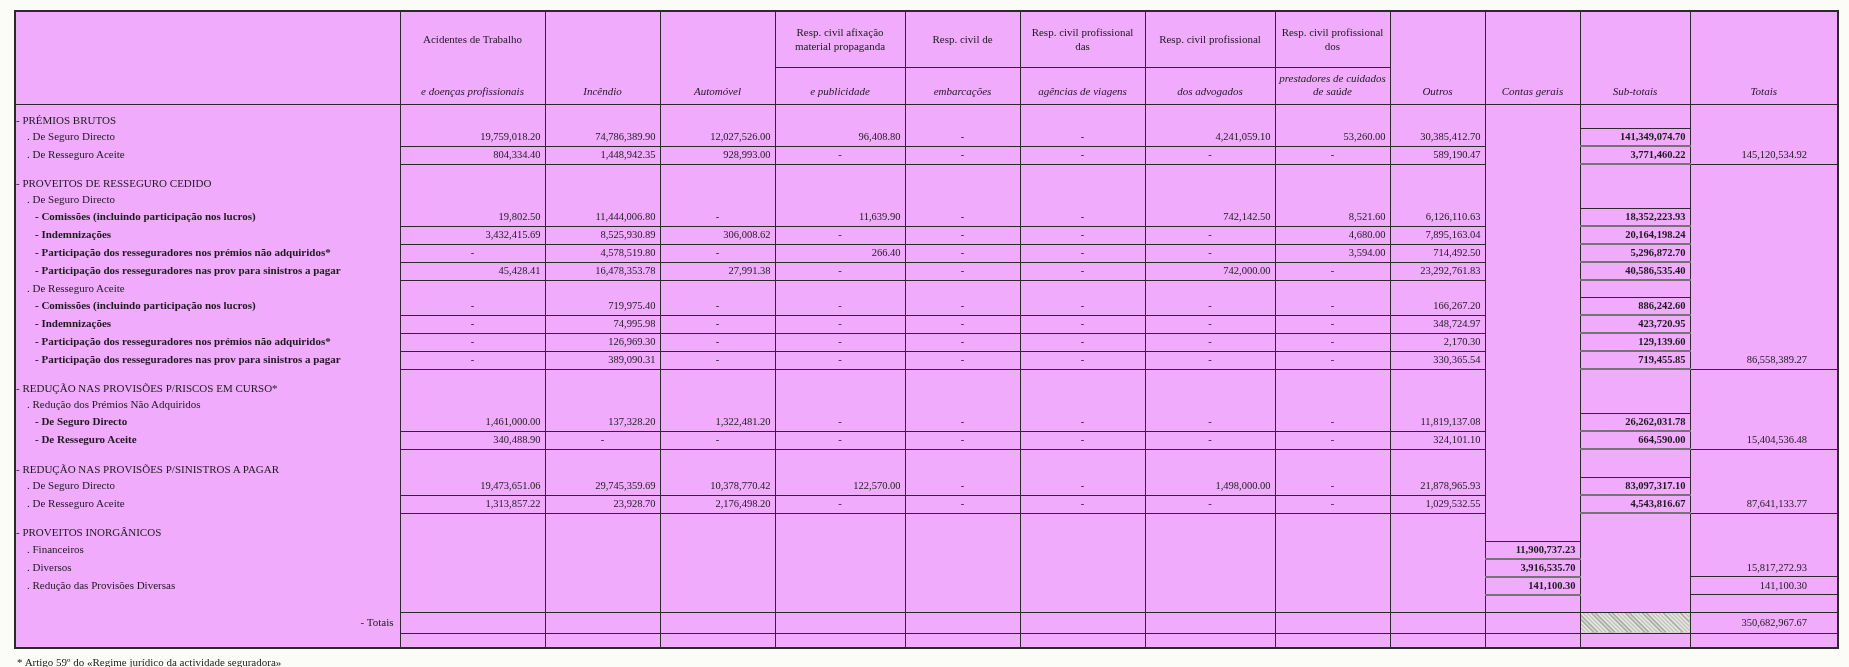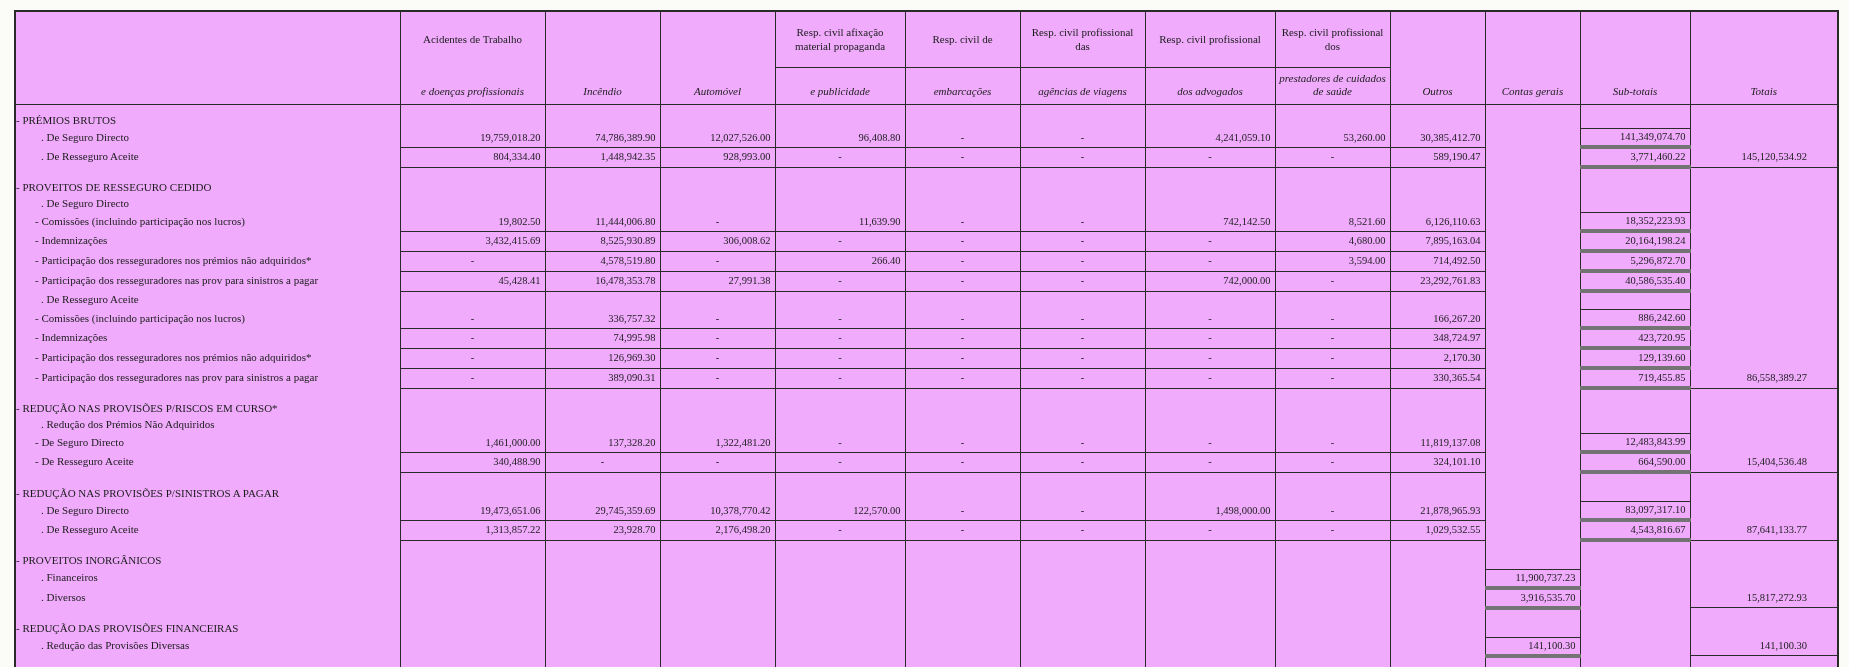--- a/index.html
+++ b/index.html
@@ -30,33 +30,33 @@
     font-size:11px;
   }
   .ht.boxed{border-bottom:1px solid #2a2a2a;}
   .hb{
     height:35px;display:flex;align-items:flex-end;justify-content:center;
     text-align:center;white-space:normal;padding:0 3px 4px;box-sizing:border-box;
     font-size:11px;
     font-style:italic;
   }
   .label{text-align:left;font-size:11px;}
-  .ind1{padding-left:25px;}
-  .ind2{padding-left:19px;}
+  .ind1{padding-left:11px;}
+  .ind2{padding-left:19px;font-weight:bold;}
   .r-section td{height:26px;vertical-align:bottom;padding-bottom:1px;}
   .r-first td{height:22px;}
   .r-value td,.r-sub td{height:16px;}
   .r-spacer td{height:16px;}
   .r-totals td{height:20px;margin-left:23px;}
   .r-strip td{height:13px;}
   .num{text-align:right;padding-right:4px;}
   .dash{text-align:center;}
   .totcol.num{padding-right:30px;}
   .ul{border-bottom:1px solid #2a2a2a;}
-  .boxv{border-top:1px solid #2a2a2a;border-bottom:4px solid #737373;}
+  .boxv{border-top:1px solid #2a2a2a;border-bottom:2px solid #737373;font-weight:bold;}
   .ub{border-bottom:1px solid #2a2a2a;}
   .band{border-top:1px solid #2a2a2a;border-bottom:1px solid #2a2a2a;}
   .hatch{
     background:repeating-linear-gradient(45deg,#9a9a94 0 1px,#e9e9e2 1px 3px);
   }
   .tot-label{text-align:right;padding-right:6px;font-size:11px;}
   .footnote{
     margin:7px 0 0 3px;font-size:11px;color:#1c1c1c;
   }
 </style>
@@ -280,21 +280,21 @@
           <td class="num"></td>
           <td class="num"></td>
           <td class="num"></td>
           <td class="num"></td>
           <td class="num subcol"></td>
           <td class="num totcol"></td>
         </tr>
         <tr class="r-value">
           <td class="label ind2">- Comissões (incluindo participação nos lucros)</td>
           <td class="dash ul">-</td>
-          <td class="num ul">336,757.32</td>
+          <td class="num ul">719,975.40</td>
           <td class="dash ul">-</td>
           <td class="dash ul">-</td>
           <td class="dash ul">-</td>
           <td class="dash ul">-</td>
           <td class="dash ul">-</td>
           <td class="dash ul">-</td>
           <td class="num ul">166,267.20</td>
           <td class="num"></td>
           <td class="num subcol boxv">886,242.60</td>
           <td class="num totcol"></td>
@@ -379,21 +379,21 @@
           <td class="num ul">1,461,000.00</td>
           <td class="num ul">137,328.20</td>
           <td class="num ul">1,322,481.20</td>
           <td class="dash ul">-</td>
           <td class="dash ul">-</td>
           <td class="dash ul">-</td>
           <td class="dash ul">-</td>
           <td class="dash ul">-</td>
           <td class="num ul">11,819,137.08</td>
           <td class="num"></td>
-          <td class="num subcol boxv">12,483,843.99</td>
+          <td class="num subcol boxv">26,262,031.78</td>
           <td class="num totcol"></td>
         </tr>
         <tr class="r-value">
           <td class="label ind2">- De Resseguro Aceite</td>
           <td class="num ul">340,488.90</td>
           <td class="dash ul">-</td>
           <td class="dash ul">-</td>
           <td class="dash ul">-</td>
           <td class="dash ul">-</td>
           <td class="dash ul">-</td>
@@ -486,35 +486,20 @@
           <td class="num"></td>
           <td class="num"></td>
           <td class="num"></td>
           <td class="num"></td>
           <td class="num"></td>
           <td class="num"></td>
           <td class="num"></td>
           <td class="num boxv">3,916,535.70</td>
           <td class="num subcol"></td>
           <td class="num totcol ub">15,817,272.93</td>
-        </tr>
-        <tr class="r-section">
-          <td class="label ind0">- REDUÇÃO DAS PROVISÕES FINANCEIRAS</td>
-          <td class="num"></td>
-          <td class="num"></td>
-          <td class="num"></td>
-          <td class="num"></td>
-          <td class="num"></td>
-          <td class="num"></td>
-          <td class="num"></td>
-          <td class="num"></td>
-          <td class="num"></td>
-          <td class="num"></td>
-          <td class="num subcol"></td>
-          <td class="num totcol"></td>
         </tr>
         <tr class="r-value">
           <td class="label ind1">. Redução das Provisões Diversas</td>
           <td class="num"></td>
           <td class="num"></td>
           <td class="num"></td>
           <td class="num"></td>
           <td class="num"></td>
           <td class="num"></td>
           <td class="num"></td>

